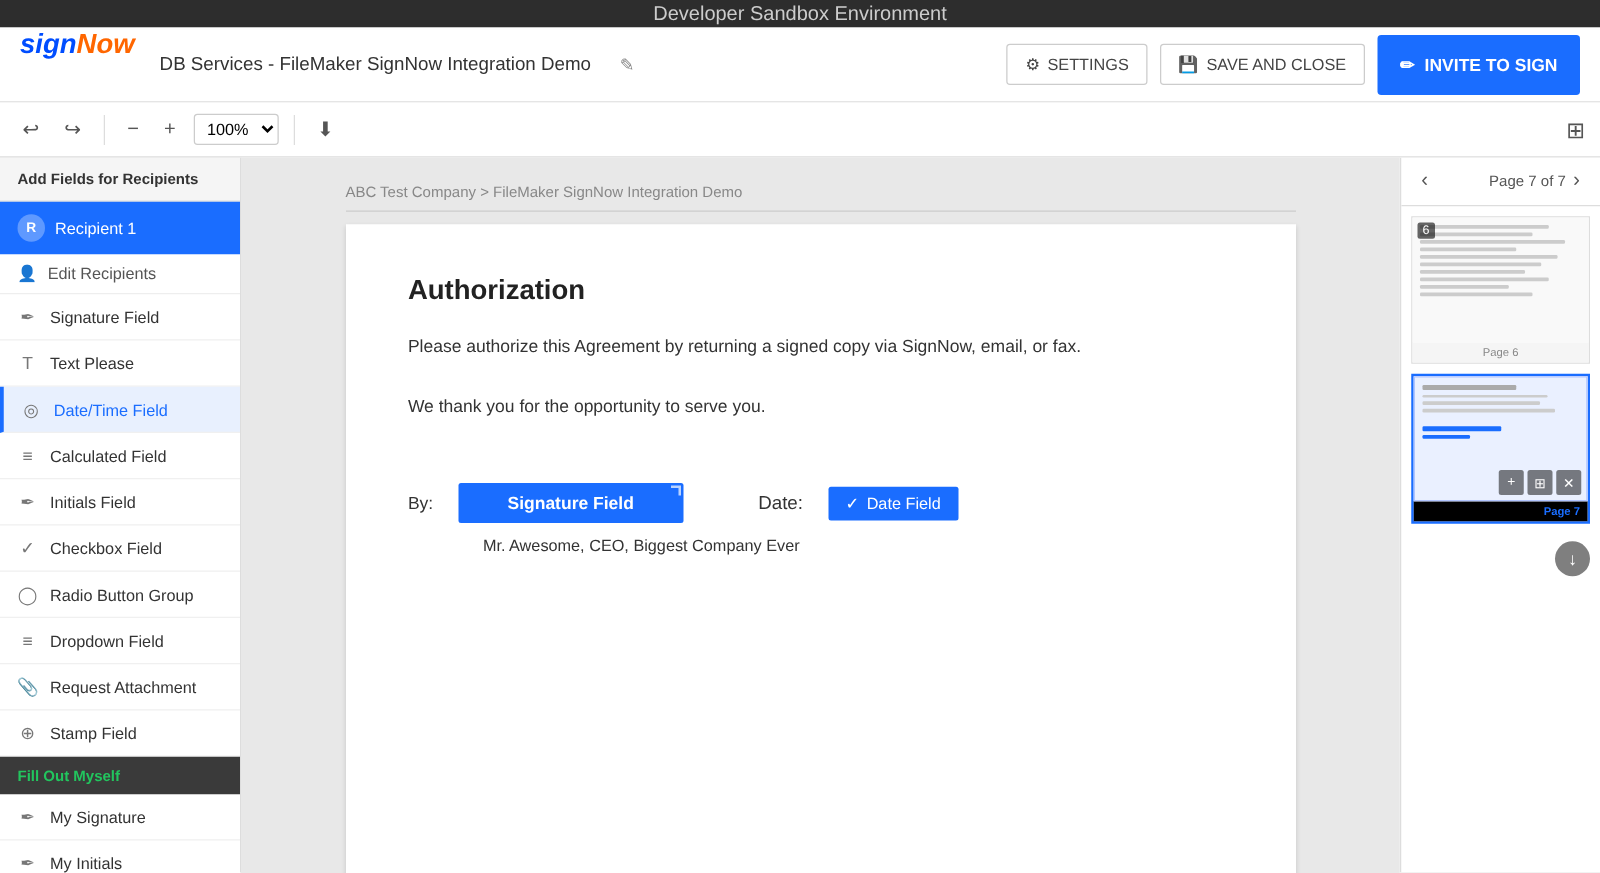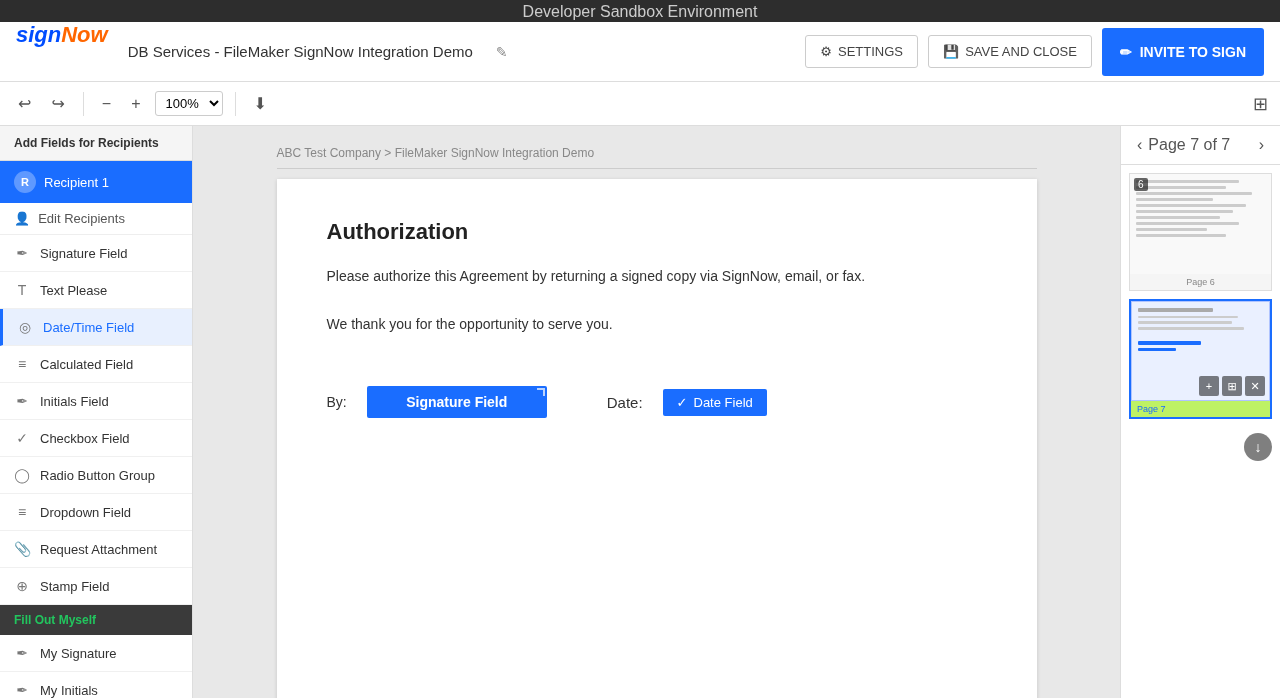--- a/index.html
+++ b/index.html
@@ -298,22 +298,22 @@
     .panel-nav-btn {
       background: none;
       border: none;
       cursor: pointer;
       font-size: 16px;
       color: #555;
       padding: 2px 6px;
     }
     .panel-page-info {
       flex: 1;
-      text-align: left;
-      font-size: 16px;
+      text-align: right;
+      font-size: 12px;
       color: #555;
     }
     .thumbnail-item {
       position: relative;
       margin: 8px;
       border: 1px solid #ddd;
       cursor: pointer;
     }
     .thumbnail-item.active { border: 2px solid #1a6dff; }
     .thumb-number {
@@ -505,20 +505,23 @@
         <div class="sig-field">
           <span>Signature Field</span>
           <div class="sig-field-corner"></div>
         </div>
         <span class="date-label">Date:</span>
         <div class="date-field">
           <span>✓</span>
           <span>Date Field</span>
         </div>
       </div>
+      <div class="name-row">
+        <span>Mr. Awesome, CEO, Biggest Company Ever</span>
+      </div>
     </div>
   </div>
 
   <div class="right-panel">
     <div class="panel-header">
       <button class="panel-nav-btn">‹</button>
       <span class="panel-page-info">Page 7 of 7</span>
       <button class="panel-nav-btn">›</button>
     </div>
 
@@ -547,21 +550,21 @@
         <div class="thumb-line" style="width:75%"></div>
         <div class="thumb-line" style="width:85%"></div>
         <div class="thumb-line" style="width:50%; margin-top:8px; height:4px; background:#1a6dff;"></div>
         <div class="thumb-line" style="width:30%; background:#1a6dff; height:3px;"></div>
         <div class="thumb-actions">
           <button class="thumb-action-btn">+</button>
           <button class="thumb-action-btn">⊞</button>
           <button class="thumb-action-btn">✕</button>
         </div>
       </div>
-      <div style="padding: 3px 6px; font-size: 9px; color: #1a6dff; background: #bef264; text-align: left; font-weight: normal;">Page 7</div>
+      <div style="padding: 3px 6px; font-size: 9px; color: #1a6dff; background: #000000; text-align: right; font-weight: bold;">Page 7</div>
     </div>
 
     <div style="position:relative; width:100%; height:40px; display:flex; align-items:center; justify-content:flex-end; padding-right:8px;">
       <button style="background:rgba(0,0,0,0.5); color:#fff; border:none; border-radius:50%; width:28px; height:28px; cursor:pointer; font-size:14px;">↓</button>
     </div>
   </div>
 
 </div>
 
 </body></html>

